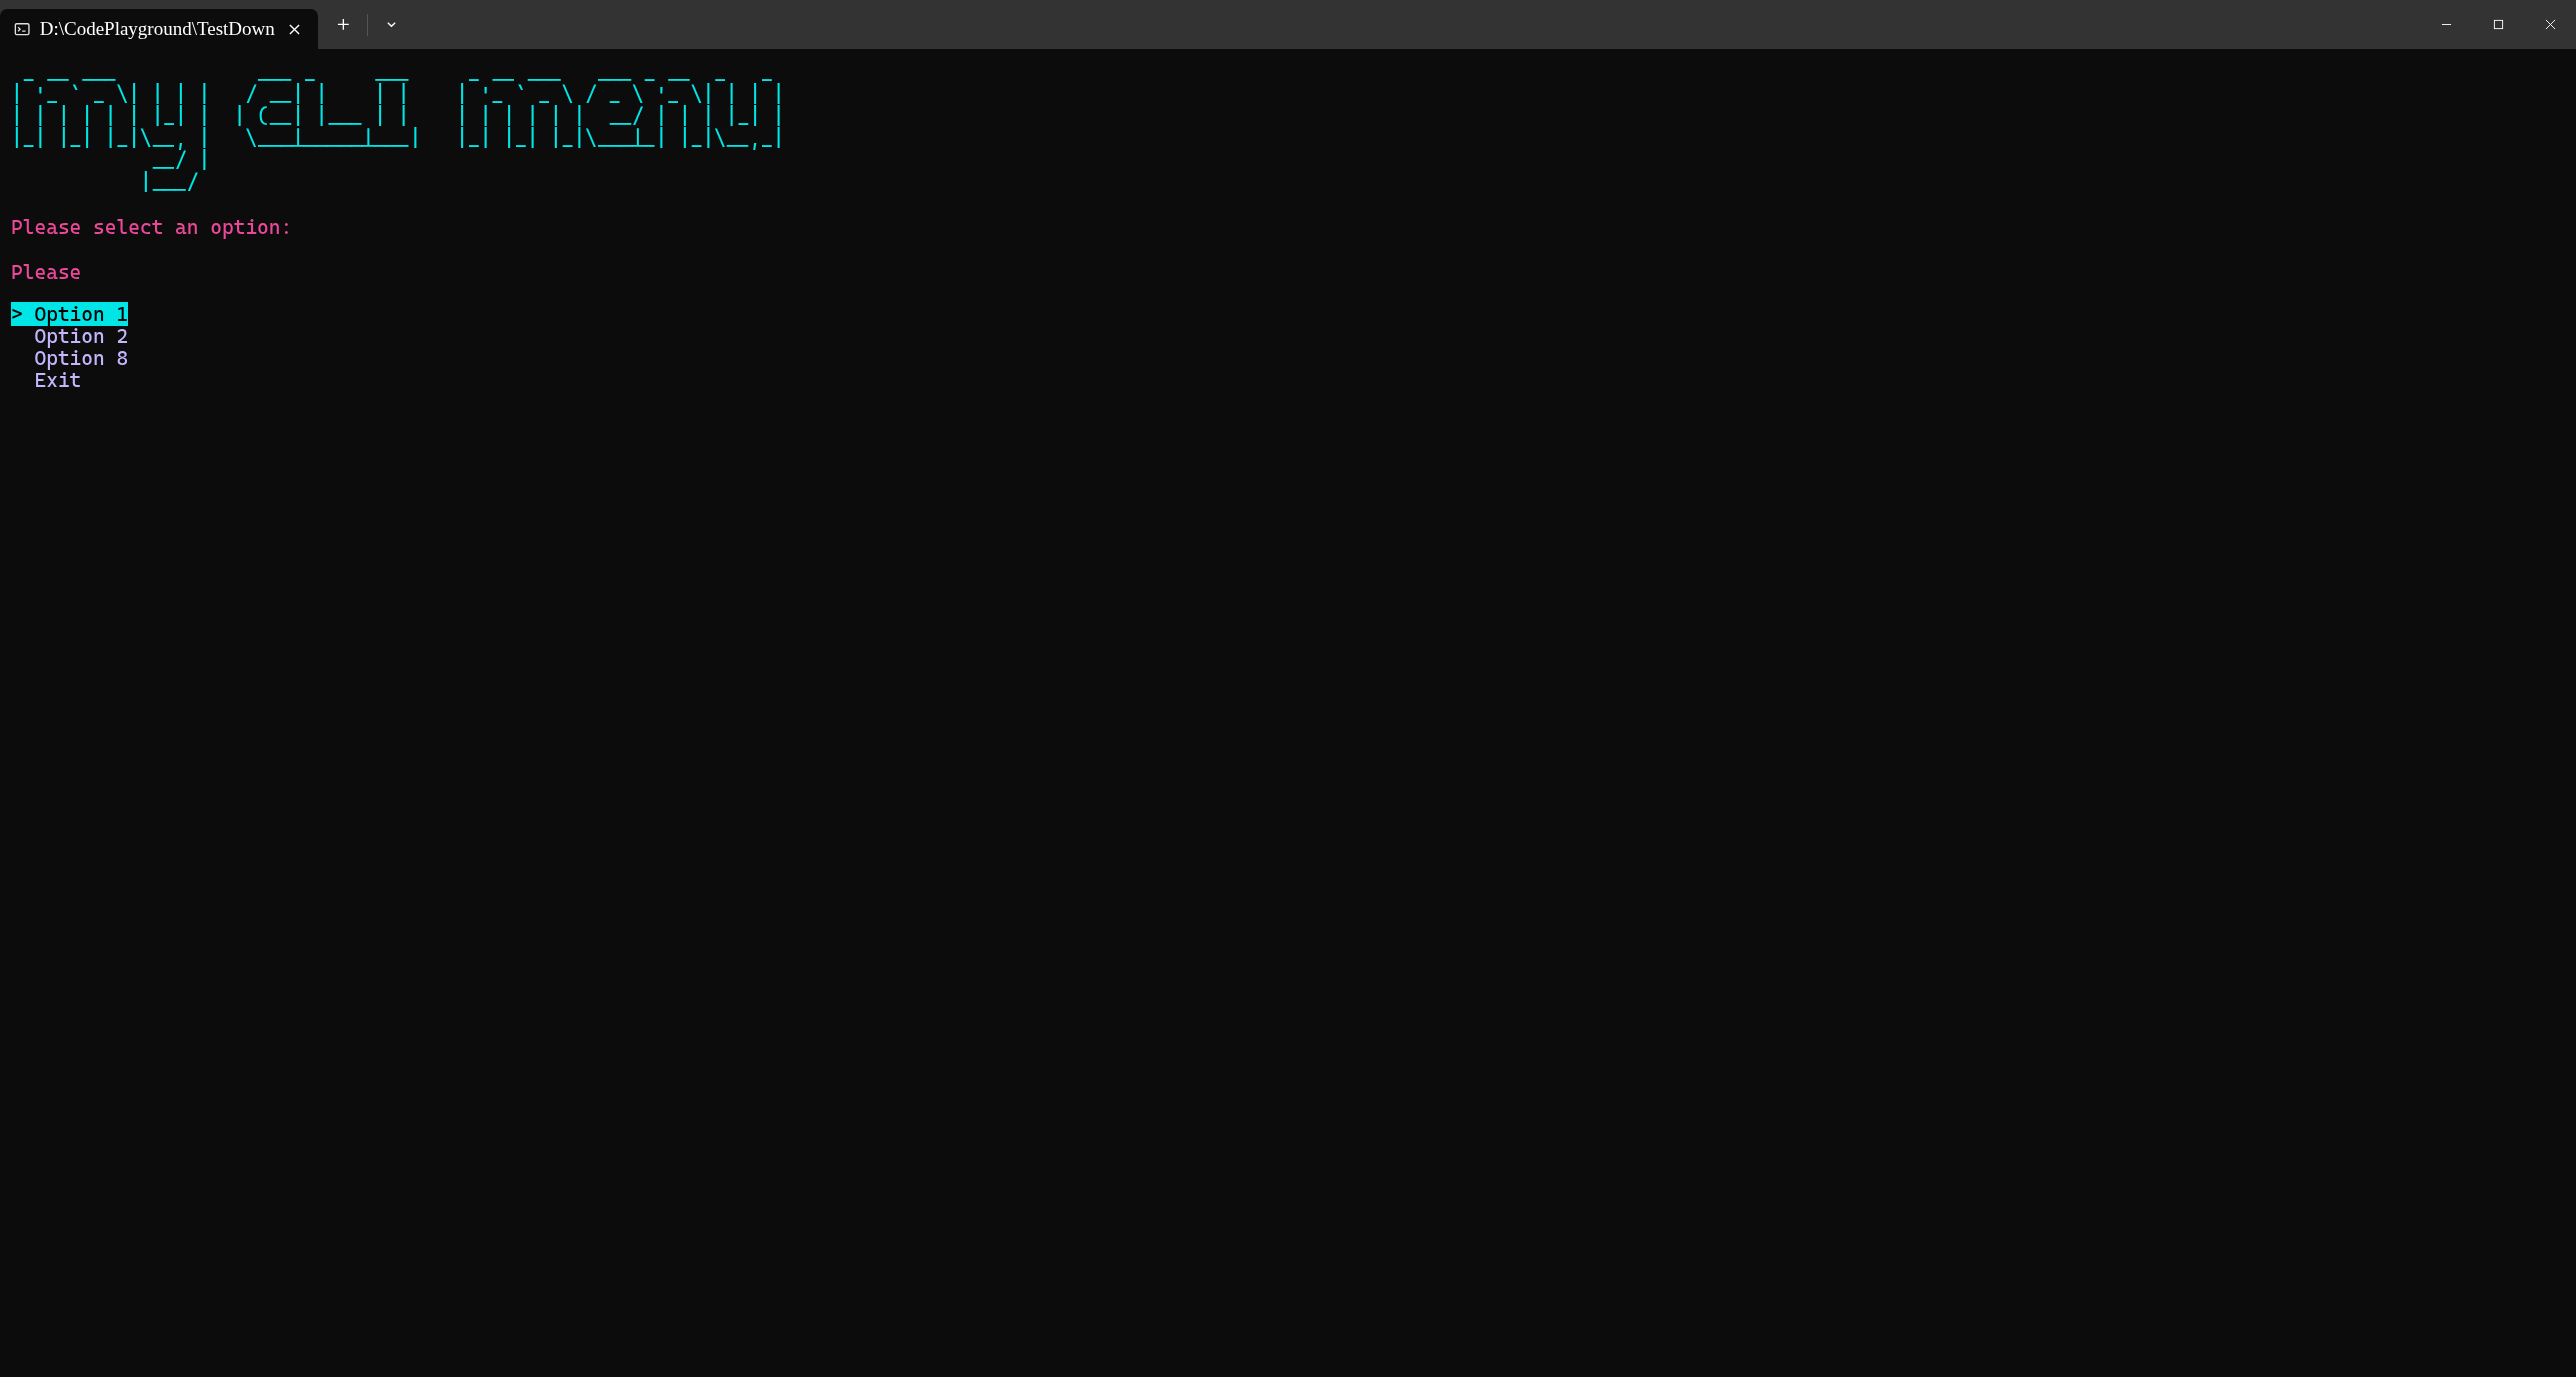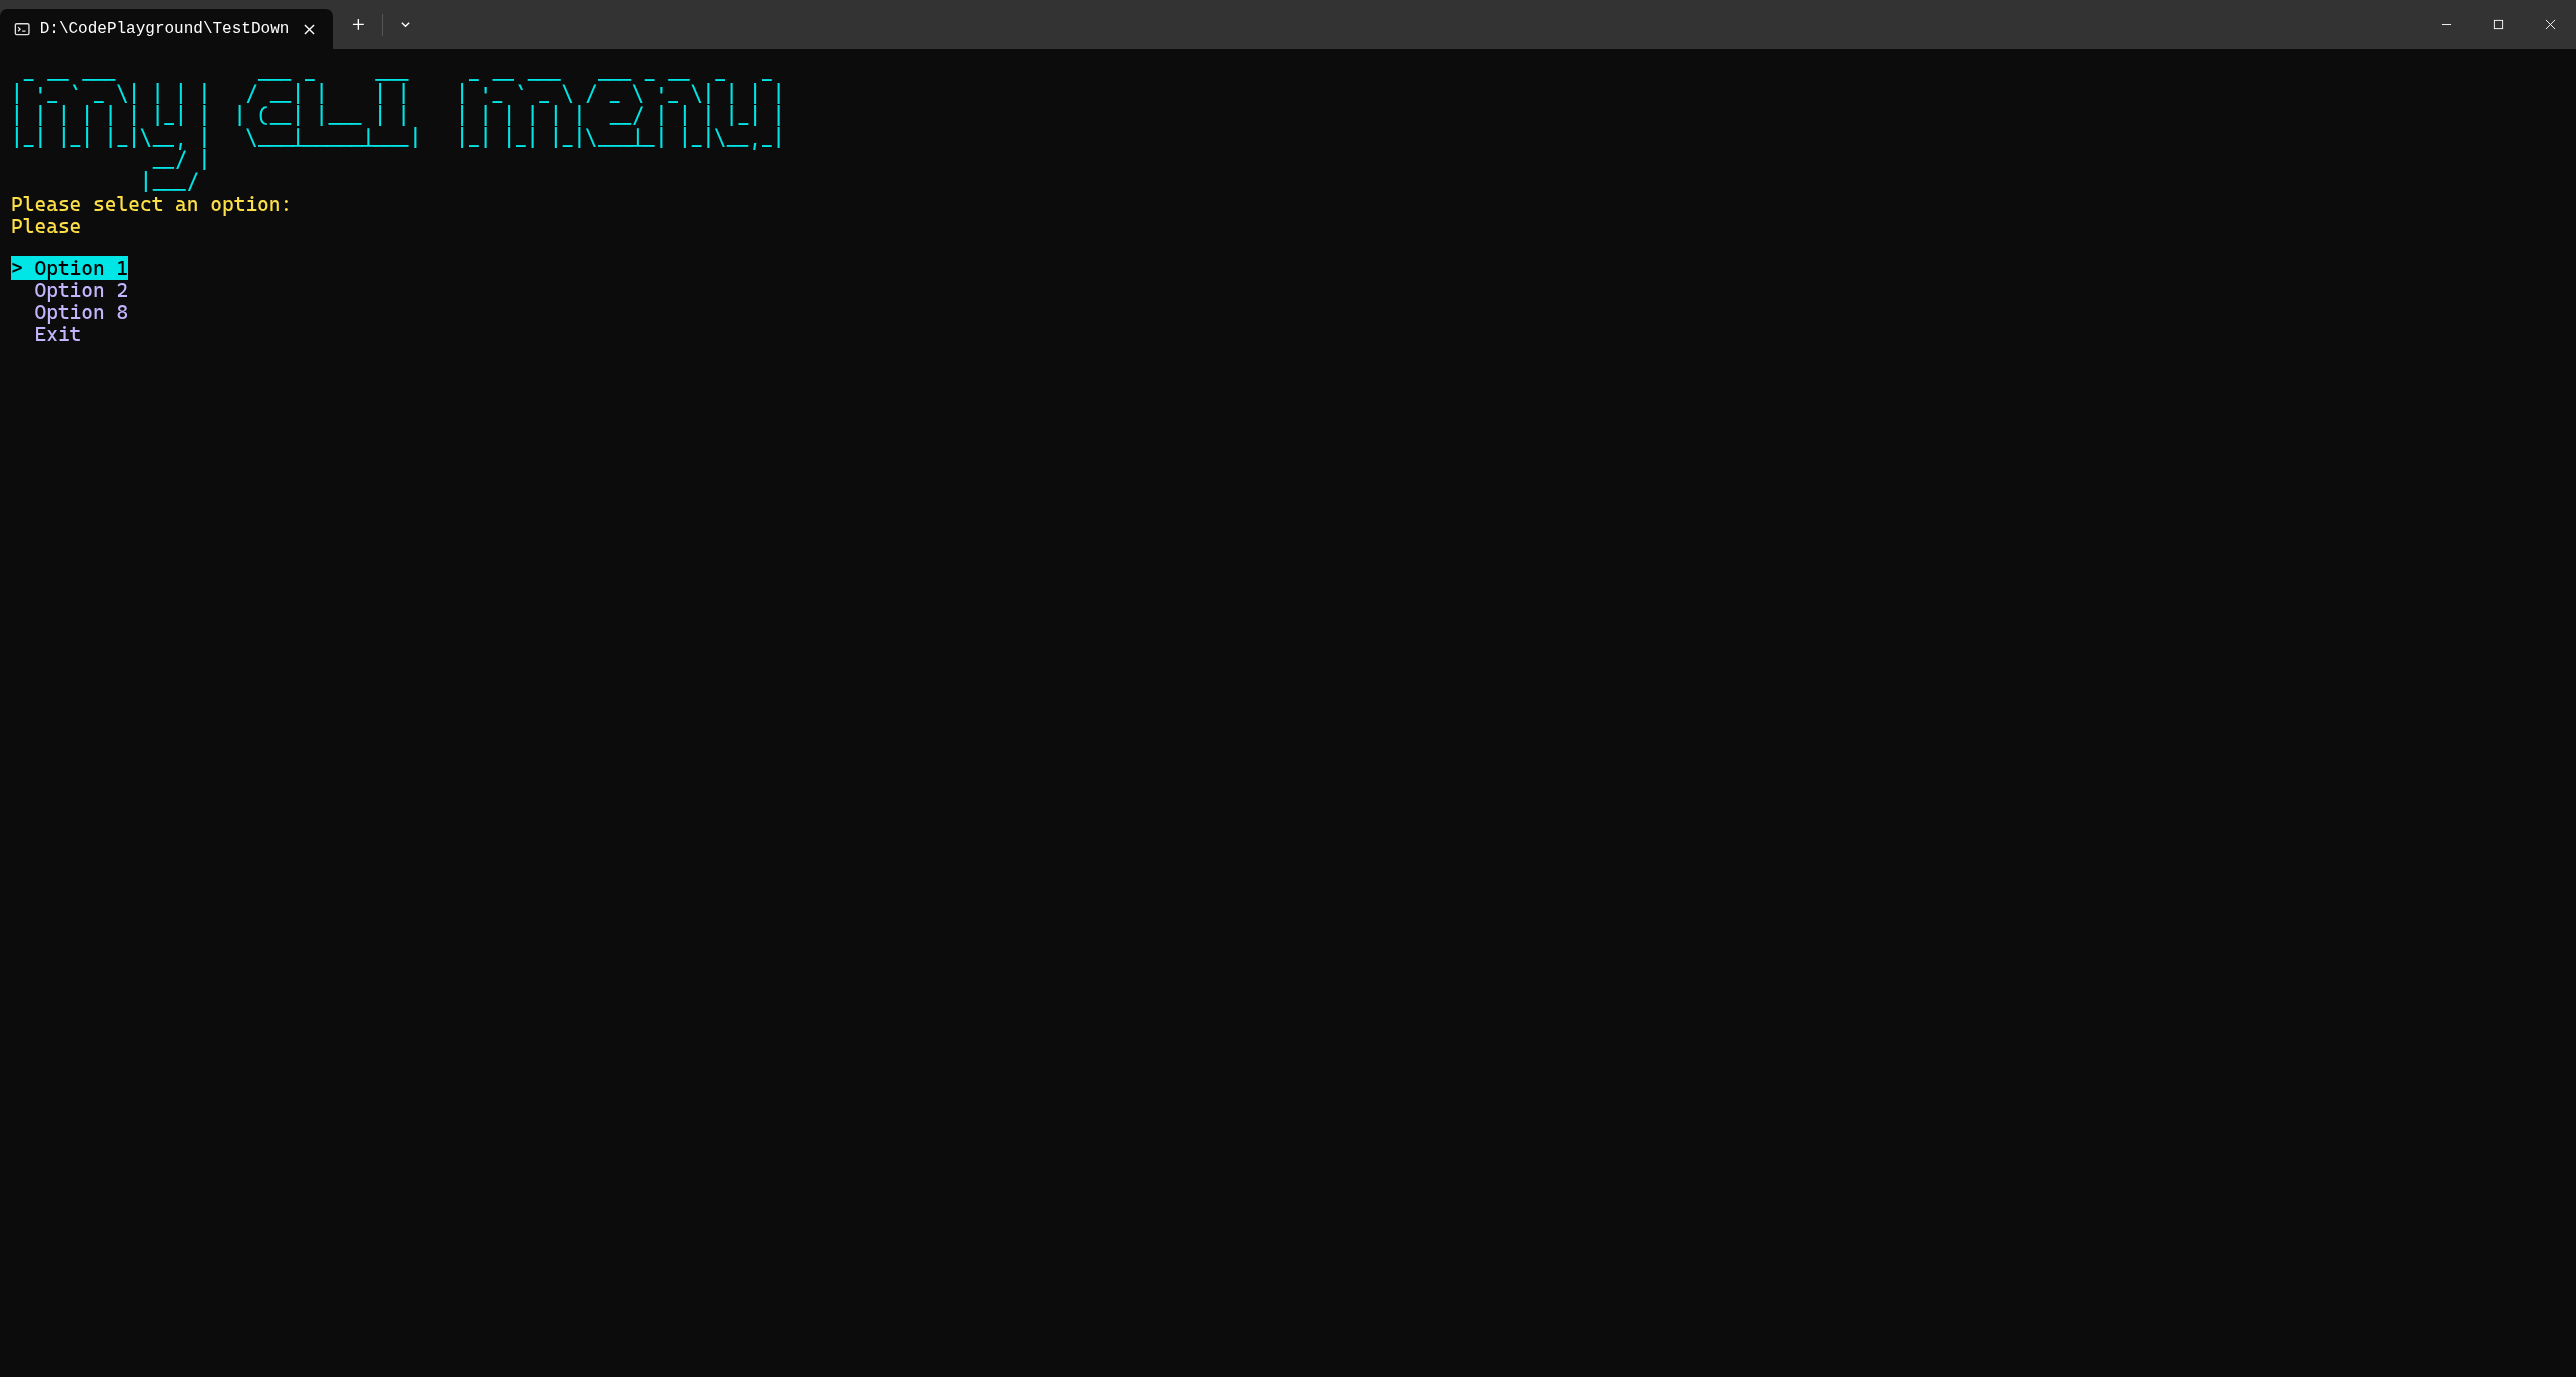--- a/index.html
+++ b/index.html
@@ -53,22 +53,22 @@
       color: #e0e0e0;
     }
     
     .tab-icon svg {
       width: 16.3px;
       height: 16.3px;
     }
     
     .tab-title {
       color: #ffffff;
-      font-size: 16px;
-      font-family: Liberation Mono, monospace;
+      font-size: 19px;
+      font-family: Liberation Serif, serif;
       flex: 1;
       white-space: nowrap;
       overflow: hidden;
     }
     
     .tab-close {
       color: #ffffff;
       font-size: 12.7px;
       width: 22px;
       height: 22px;
@@ -130,23 +130,23 @@
     }
     
     .ascii-art {
       color: #00e5e5;
       white-space: pre;
       font-family: 'Cascadia Code', 'Consolas', 'Courier New', monospace;
       letter-spacing: 0;
     }
     
     .prompt-text {
-      color: #fde047;
+      color: #ec4899;
       white-space: pre;
-      margin-top: 0;
+      margin-top: 23px;
     }
     
     .menu-section {
       margin-top: 20px;
     }
     
     .menu-item {
       color: #c4b5fd;
       white-space: pre;
     }

